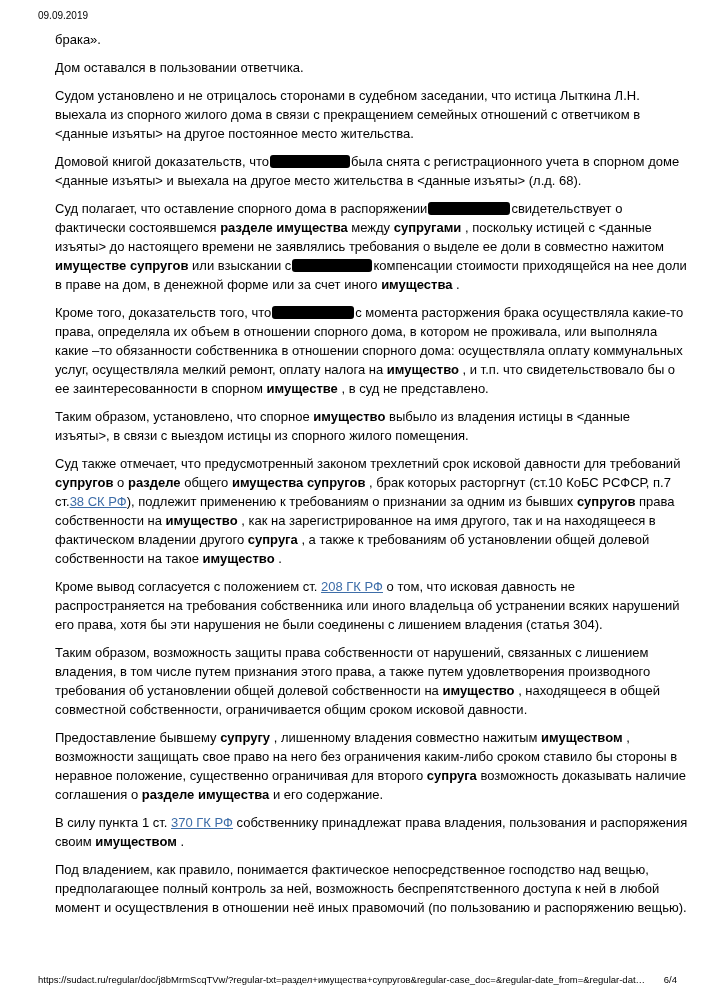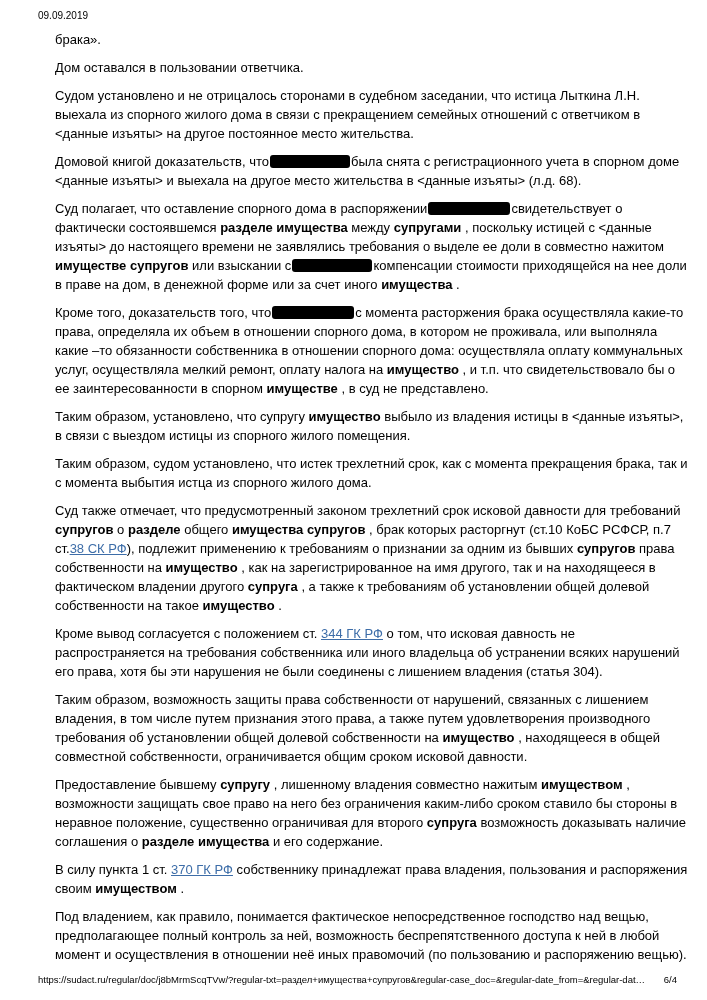--- a/index.html
+++ b/index.html
@@ -86,24 +86,23 @@
   <span class="date">09.09.2019</span>
 </div>
 
 <div class="doc-body" id="doc-body">
     <p><span>брака».</span></p>
     <p><span>Дом оставался в пользовании ответчика.</span></p>
     <p><span>Судом установлено и не отрицалось сторонами в судебном заседании, что истица Лыткина Л.Н. выехала из спорного жилого дома в связи с прекращением семейных отношений с ответчиком в &lt;данные изъяты&gt; на другое постоянное место жительства.</span></p>
     <p><span>Домовой книгой доказательств, что</span><span class="redact" style="width: 80px; background: rgb(0, 0, 0);"></span><span>была снята с регистрационного учета в спорном доме &lt;данные изъяты&gt; и выехала на другое место жительства в &lt;данные изъяты&gt; (л.д. 68).</span></p>
     <p><span>Суд полагает, что оставление спорного дома в распоряжении</span><span class="redact" style="width: 82px; background: rgb(0, 0, 0);"></span><span>свидетельствует о фактически состоявшемся </span><b>разделе имущества</b><span> между </span><b>супругами</b><span> , поскольку истицей с &lt;данные изъяты&gt; до настоящего времени не заявлялись требования о выделе ее доли в совместно нажитом </span><b>имуществе супругов</b><span> или взыскании с</span><span class="redact" style="width: 80px; background: rgb(0, 0, 0);"></span><span>компенсации стоимости приходящейся на нее доли в праве на дом, в денежной форме или за счет иного </span><b>имущества</b><span> .</span></p>
     <p><span>Кроме того, доказательств того, что</span><span class="redact" style="width: 82px; background: rgb(0, 0, 0);"></span><span>с момента расторжения брака осуществляла какие-то права, определяла их объем в отношении спорного дома, в котором не проживала, или выполняла какие –то обязанности собственника в отношении спорного дома: осуществляла оплату коммунальных услуг, осуществляла мелкий ремонт, оплату налога на </span><b>имущество</b><span> , и т.п. что свидетельствовало бы о ее заинтересованности в спорном </span><b>имуществе</b><span> , в суд не представлено.</span></p>
-    <p><span>Таким образом, установлено, что супругу </span><b>имущество</b><span> выбыло из владения истицы в &lt;данные изъяты&gt;, в связи с выездом истицы из спорного жилого помещения.</span></p>
-    <p><span>Таким образом, судом установлено, что истек трехлетний срок, как с момента прекращения брака, так и с момента выбытия истца из спорного жилого дома.</span></p>
+    <p><span>Таким образом, установлено, что спорное </span><b>имущество</b><span> выбыло из владения истицы в &lt;данные изъяты&gt;, в связи с выездом истицы из спорного жилого помещения.</span></p>
     <p><span>Суд также отмечает, что предусмотренный законом трехлетний срок исковой давности для требований </span><b>супругов</b><span> о </span><b>разделе</b><span> общего </span><b>имущества супругов</b><span> , брак которых расторгнут (ст.10 КоБС РСФСР, п.7 ст.</span><a class="statute-link" style="color: rgb(61, 109, 168);">38 СК РФ</a><span>), подлежит применению к требованиям о признании за одним из бывших </span><b>супругов</b><span> права собственности на </span><b>имущество</b><span> , как на зарегистрированное на имя другого, так и на находящееся в фактическом владении другого </span><b>супруга</b><span> , а также к требованиям об установлении общей долевой собственности на такое </span><b>имущество</b><span> .</span></p>
-    <p><span>Кроме вывод согласуется с положением ст. </span><a class="statute-link" style="color: rgb(61, 109, 168);">344 ГК РФ</a><span> о том, что исковая давность не распространяется на требования собственника или иного владельца об устранении всяких нарушений его права, хотя бы эти нарушения не были соединены с лишением владения (статья 304).</span></p>
+    <p><span>Кроме вывод согласуется с положением ст. </span><a class="statute-link" style="color: rgb(61, 109, 168);">208 ГК РФ</a><span> о том, что исковая давность не распространяется на требования собственника или иного владельца об устранении всяких нарушений его права, хотя бы эти нарушения не были соединены с лишением владения (статья 304).</span></p>
     <p><span>Таким образом, возможность защиты права собственности от нарушений, связанных с лишением владения, в том числе путем признания этого права, а также путем удовлетворения производного требования об установлении общей долевой собственности на </span><b>имущество</b><span> , находящееся в общей совместной собственности, ограничивается общим сроком исковой давности.</span></p>
     <p><span>Предоставление бывшему </span><b>супругу</b><span> , лишенному владения совместно нажитым </span><b>имуществом</b><span> , возможности защищать свое право на него без ограничения каким-либо сроком ставило бы стороны в неравное положение, существенно ограничивая для второго </span><b>супруга</b><span> возможность доказывать наличие соглашения о </span><b>разделе имущества</b><span> и его содержание.</span></p>
     <p><span>В силу пункта 1 ст. </span><a class="statute-link" style="color: rgb(61, 109, 168);">370 ГК РФ</a><span> собственнику принадлежат права владения, пользования и распоряжения своим </span><b>имуществом</b><span> .</span></p>
     <p><span>Под владением, как правило, понимается фактическое непосредственное господство над вещью, предполагающее полный контроль за ней, возможность беспрепятственного доступа к ней в любой момент и осуществления в отношении неё иных правомочий (по пользованию и распоряжению вещью).</span></p>
   </div>
 
 <div class="print-footer">
   <span class="url">https://sudact.ru/regular/doc/j8bMrmScqTVw/?regular-txt=раздел+имущества+супругов&amp;regular-case_doc=&amp;regular-date_from=&amp;regular-date_t...</span>
   <span class="page-num">6/4</span>
 </div>

